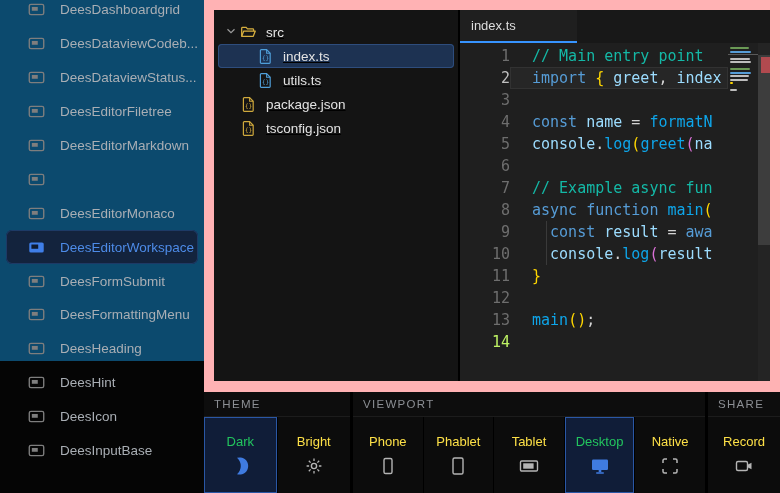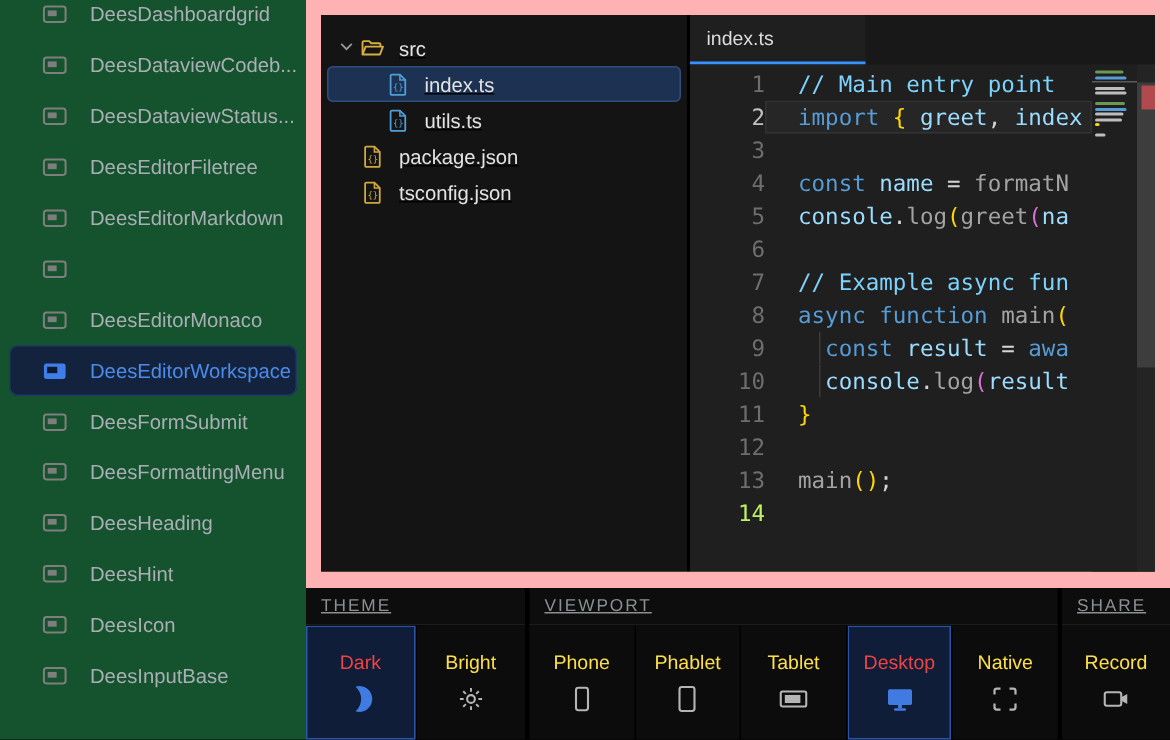--- a/index.html
+++ b/index.html
@@ -1,20 +1,20 @@
 <!DOCTYPE html>
 <html><head>
 <meta charset="utf-8">
 <style>
   * { margin:0; padding:0; box-sizing:border-box; }
   html,body { width:780px; height:493px; background:#050505; overflow:hidden;
     font-family:"Liberation Sans", sans-serif; }
 
   
-  .sidebar { position:absolute; left:0; top:0; width:204px; height:493px; background:#14532d;text-align:right; }
+  .sidebar { position:absolute; left:0; top:0; width:204px; height:361px; background:#0c4a6e;text-align:right; }
   .comp-list { margin-top:-7px; }
   .comp-item { height:33.9px; display:flex; align-items:center; padding-left:22px;
     margin:0 6px; border-radius:6px; color:#7e7e7e; cursor:pointer; }
   .comp-item .lbl { margin-left:15px; font-size:13.5px; color:#a9aeb4; white-space:nowrap; }
   .comp-item svg { width:17px; height:17px; flex:none; }
   .comp-item.sel { background:#13233d; box-shadow:inset 0 0 0 1px #1d3a66; color:#3f7ee8; }
   .comp-item.sel .lbl { color:#4d8be8; }
 
   
   .main { position:absolute; left:204px; top:0; width:576px; height:493px; }
@@ -44,48 +44,48 @@
   .editor { flex:1; position:relative; background:#1f1f1f;
     font-family:"DejaVu Sans Mono", monospace; font-size:15px; line-height:22px; }
   .code-scroll { position:absolute; inset:0 42px 0 0; padding-top:2px; overflow:hidden; }
   .cl-row { display:flex; height:22px; white-space:pre; }
   .cl-num { width:50px; flex:none; text-align:right; color:#6e6e6e; user-select:none; }
   .cl-num.active { color:#c0c0c0; } .cl-num.dim { color:#bef264; }
   .cl-text { flex:1; padding-left:22px; position:relative; min-width:0; overflow:hidden; }
   .cl-row.cur .cl-text { background:#262626; box-shadow:inset 0 0 0 1px #323232; }
   .cl-text.guide::before { content:""; position:absolute; left:36px; top:0; bottom:0;
     width:1px; background:#3a3a3a; }
-  .cm{color:#7dd3fc}.kw{color:#569cd6}.vr{color:#9cdcfe}.fn{color:#a3a3a3}
+  .cm{color:#14b8a6}.kw{color:#569cd6}.vr{color:#9cdcfe}.fn{color:#0ea5e9}
   .tx{color:#d4d4d4}.b1{color:#ffd700}.b2{color:#da70d6}
 
   
   .minimap { position:absolute; right:12px; top:0; bottom:0; width:30px; background:#1f1f1f; }
   .mm-bar { position:absolute; left:2px; height:2px; border-radius:1px; }
   .mm-slider-line { position:absolute; left:0; right:-12px; height:1px; background:#5a5a5a; top:11px; }
   .vscrollbar { position:absolute; right:0; top:0; bottom:0; width:12px; background:#242424; }
   .vs-slider { position:absolute; left:0; width:12px; top:12px; height:190px; background:#3d3d3d; }
   .vs-marker { position:absolute; left:3px; width:9px; top:14px; height:16px; }
 
   
   .props { position:absolute; left:0; top:392px; width:576px; height:101px;
     background:#000; display:flex; gap:3px; }
   .pb-section { display:flex; flex-direction:column; }
   .pb-section:nth-child(1){ width:146px; flex:none; }
   .pb-section:nth-child(2){ width:352px; flex:none; }
   .pb-section:nth-child(3){ flex:1; }
   .pb-head { height:25px; background:#0d0d0d; border-bottom:1px solid #1c1c1c;
     display:flex; align-items:center; padding-left:10px;
-    font-size:11.5px; letter-spacing:1.3px; color:#8c8f94;text-decoration:underline; }
+    font-size:11.5px; letter-spacing:1.3px; color:#8c8f94; }
   .pb-btns { flex:1; display:flex; gap:1px; background:#000; }
   .pb-btn { flex:1; background:#0c0c0c; display:flex; flex-direction:column;
     align-items:center; justify-content:center; gap:7px; color:#b5b5b5; cursor:pointer; }
   .pb-btn .blbl { font-size:13px; color:#fde047; }
   .pb-btn svg { width:20px; height:20px; }
   .pb-btn.sel { background:#101d38; box-shadow:inset 0 0 0 1px #2a57a5; color:#3f7be0; }
-  .pb-btn.sel .blbl { color:#ef4444; }
+  .pb-btn.sel .blbl { color:#22c55e; }
 </style>
 </head>
 <body>
 
 <div class="sidebar">
   <div class="comp-list">
       <div class="comp-item">
         <span style="display: inline-flex;">
           <svg viewBox="0 0 20 20" style="width: 17px; height: 17px;">
             <rect x="1.5" y="4" width="17" height="12" rx="2" fill="none" stroke="currentColor" stroke-width="1.6"></rect>

